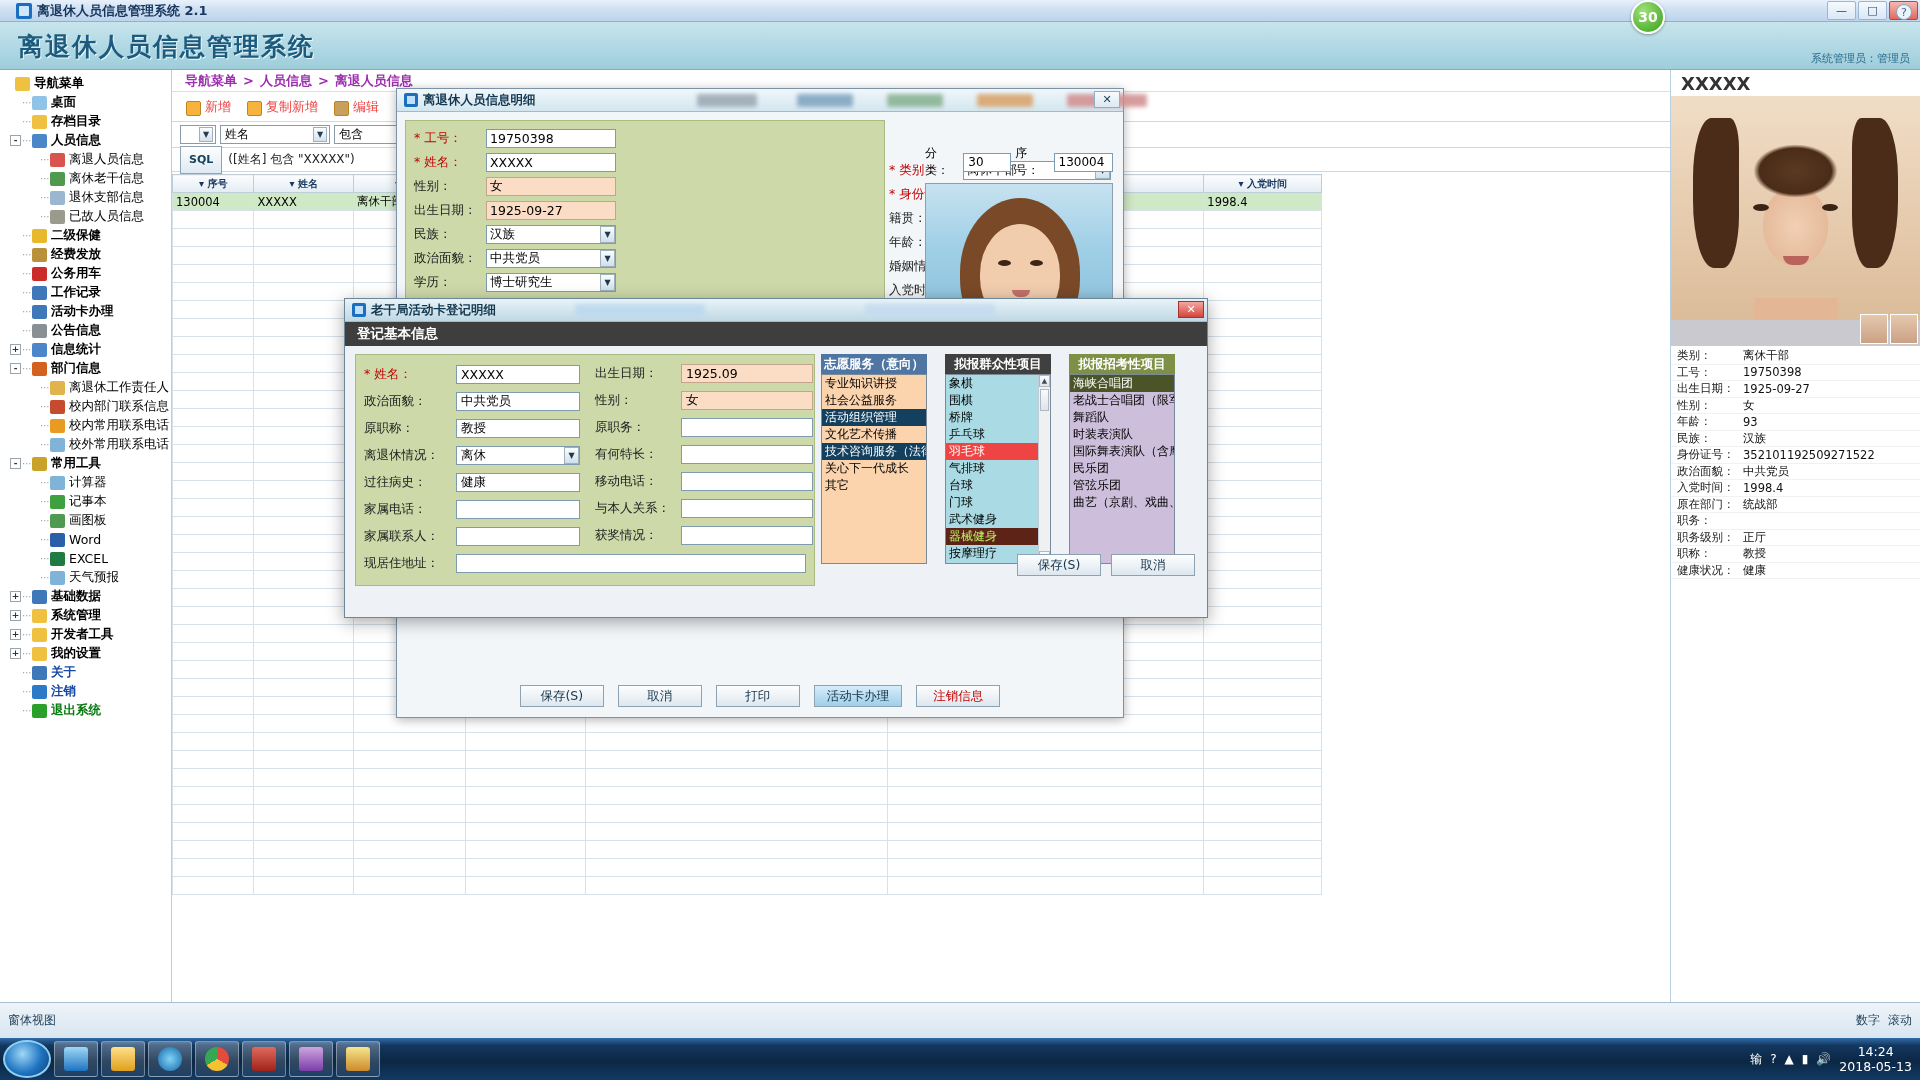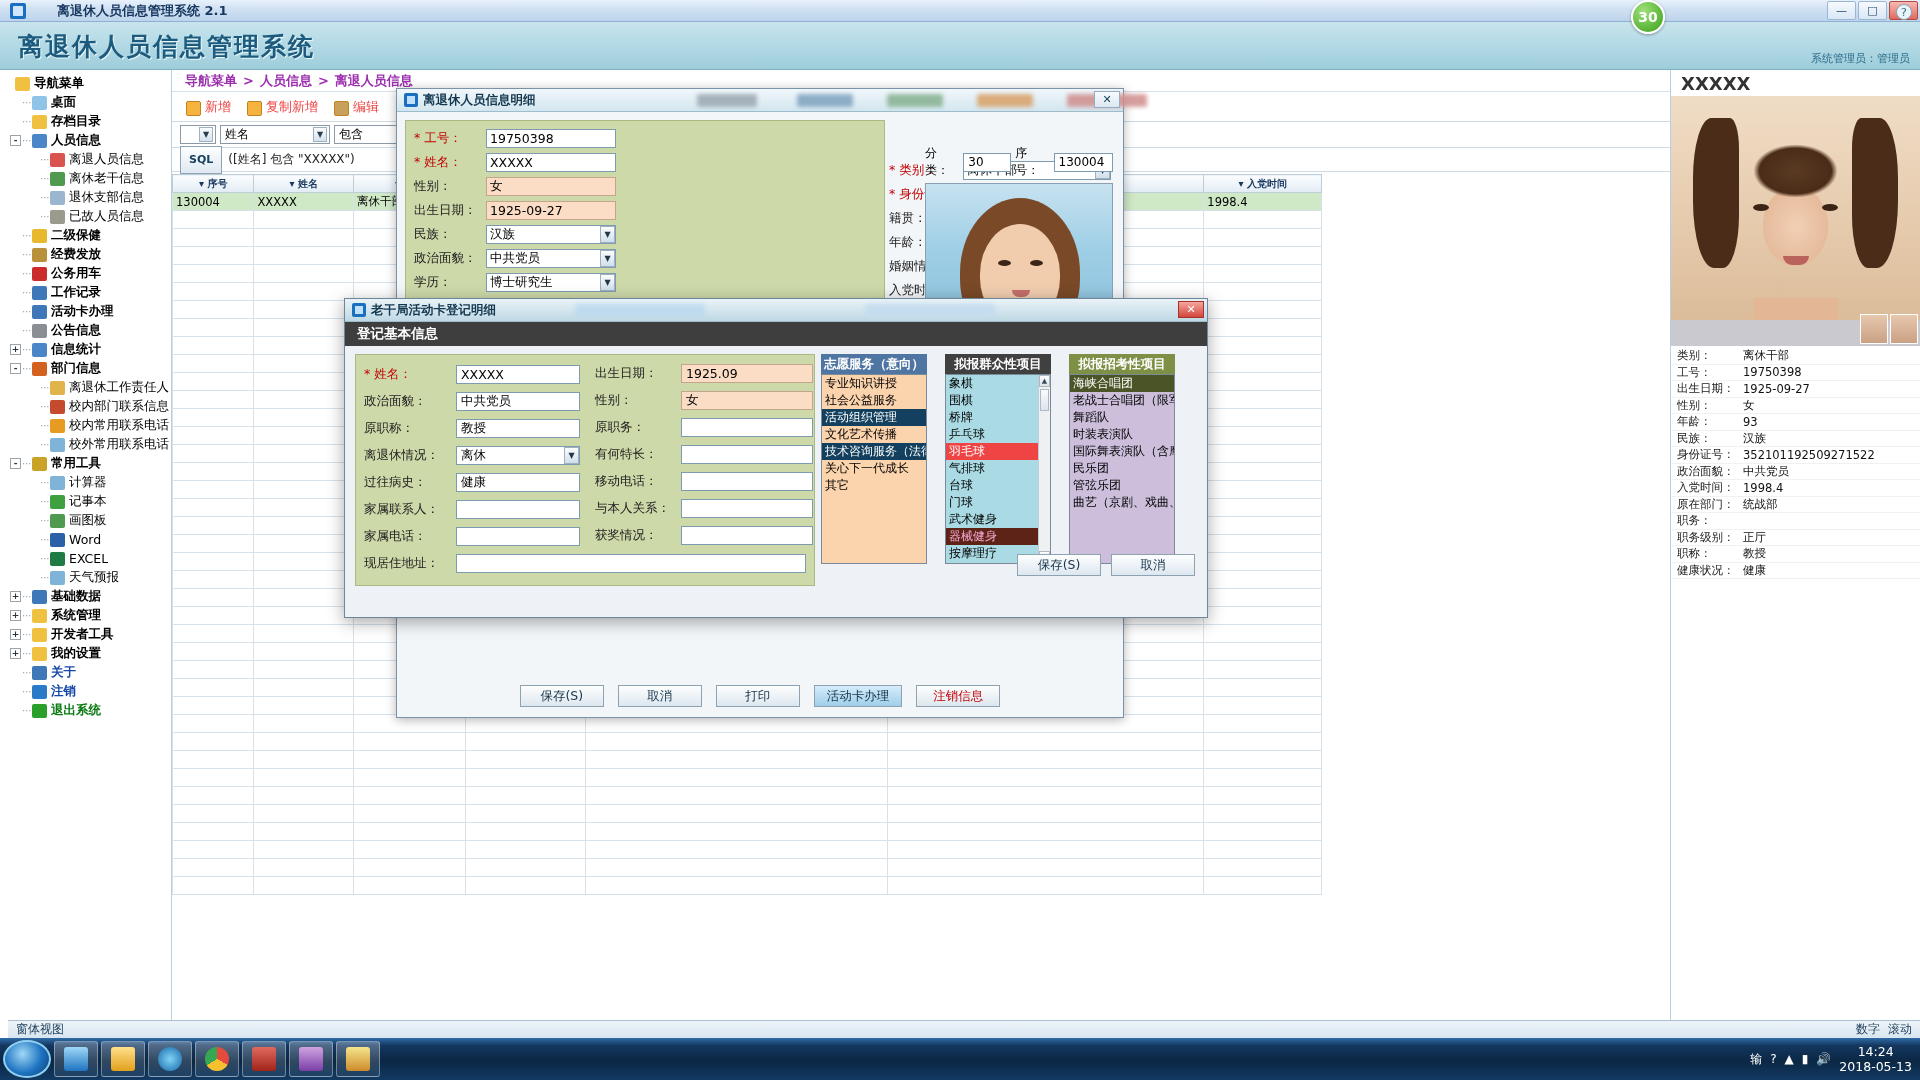--- a/index.html
+++ b/index.html
@@ -7,23 +7,22 @@
   body {
     width:1920px; height:1080px;
     font-family:"DejaVu Sans","Liberation Sans",sans-serif;
     font-size:13px; overflow:hidden; background:#fff;
     position:relative;
   }
   
   #os-window { position:absolute; inset:0; background:#dfe9f5; }
   #titlebar {
     height:22px; background:linear-gradient(180deg,#e8f1fb 0%,#cfe0f2 45%,#bdd4ec 100%);
-    border-bottom:1px solid #8fb0d2; display:flex; align-items:center; padding:0 4px;
+    border-bottom:1px solid #8fb0d2; display:flex; align-items:center; padding:0 10px;
     position:relative;
-    gap:26px;
   }
   #titlebar .tb-icon {
     width:16px;height:16px;margin:0 5px 0 6px;background:#1a6fbf;border-radius:2px;
     position:relative;flex:none;
   }
   #titlebar .tb-icon:after{content:"";position:absolute;left:3px;top:3px;width:10px;height:10px;background:#cfe6fb;border-radius:1px;}
   #titlebar .tb-title { font-size:13px; color:#17375e; font-weight:600; }
   #titlebar .tb-buttons { position:absolute; right:2px; top:1px; display:flex; gap:2px; }
   #titlebar .tb-buttons div{
     width:29px;height:19px;border:1px solid #9ab6d4;border-radius:2px;
@@ -174,21 +173,21 @@
   #contact-band{position:absolute;left:10px;right:10px;top:310px;height:76px;background:#cfc3db;border:1px solid #a99dbd;display:flex;align-items:center;}
   .cb-left{width:44px;font-size:12.5px;text-align:center;line-height:15px;color:#222;}
   .cb-grid{flex:1;display:flex;flex-direction:column;gap:6px;padding-right:8px;}
   .cb-line{display:flex;align-items:center;gap:6px;}
   .cb-line .k{width:62px;font-size:12px;text-align:right;flex:none;}
   .cb-line .v{height:19px;flex:1;border:1px solid #8d9fb0;background:#fff;}
   #detail-buttons{position:absolute;left:0;right:0;bottom:10px;display:flex;justify-content:center;gap:14px;}
   .btn.red{color:#c00000;}
 
   
-  #statusbar{position:absolute;left:8px;right:0;bottom:42px;height:18px;background:linear-gradient(180deg,#eef4f9,#d8e5f0);border-top:1px solid #a9c0d4;display:flex;align-items:center;padding:0 8px;font-size:12px;color:#1d3e58;}
+  #statusbar{position:absolute;left:0;right:0;bottom:42px;height:36px;background:linear-gradient(180deg,#eef4f9,#d8e5f0);border-top:1px solid #a9c0d4;display:flex;align-items:center;padding:0 8px;font-size:12px;color:#1d3e58;}
   #statusbar .right{margin-left:auto;display:flex;gap:8px;}
   #taskbar{position:absolute;left:0;right:0;bottom:0;height:42px;background:linear-gradient(180deg,#2f6ca8 0%,#14375f 18%,#0b2744 55%,#123a63 100%);display:flex;align-items:center;}
   #start{width:48px;height:38px;margin-left:3px;border-radius:50%;
     background:radial-gradient(circle at 40% 35%,#9ed8f7,#1e73c0 55%,#0c3d72);border:2px solid #8fd0f2;flex:none;}
   .tbapp{width:44px;height:36px;margin-left:3px;border:1px solid rgba(255,255,255,.35);border-radius:3px;
     background:linear-gradient(180deg,rgba(255,255,255,.28),rgba(255,255,255,.06));display:flex;align-items:center;justify-content:center;}
   .tbapp .g{width:24px;height:24px;border-radius:3px;}
   #tray{margin-left:auto;display:flex;align-items:center;gap:8px;padding-right:8px;color:#fff;font-size:12px;}
   #clock{text-align:center;line-height:15px;font-size:12.5px;color:#fff;}
 </style>
@@ -1099,25 +1098,25 @@
               <span class="csel" style="width: 124px;">
                 <span>离休</span>
                 <span class="ar">▼</span>
               </span>
             </div>
             <div class="crow">
               <span class="clabel" style="width: 92px;">过往病史：</span>
               <span class="cin" style="width: 124px;">健康</span>
             </div>
             <div class="crow">
+              <span class="clabel" style="width: 92px;">家属电话：</span>
+              <span class="cin" style="width: 124px;"></span>
+            </div>
+            <div class="crow">
               <span class="clabel" style="width: 92px;">家属联系人：</span>
-              <span class="cin" style="width: 124px;"></span>
-            </div>
-            <div class="crow">
-              <span class="clabel" style="width: 92px;">家属电话：</span>
               <span class="cin" style="width: 124px;"></span>
             </div>
             <div class="crow">
               <span class="clabel" style="width: 92px;">现居住地址：</span>
               <span class="cin" style="width: 352px;"></span>
             </div>
           </div>
       </div>
       <div style="position:absolute;left:250px;top:15px;width:220px">
         <div id="card-right">
@@ -1169,21 +1168,21 @@
             <div class="lp-body" style="background: rgb(170, 219, 228);">
               <div class="lp-item">象棋</div>
               <div class="lp-item">围棋</div>
               <div class="lp-item">桥牌</div>
               <div class="lp-item">乒乓球</div>
               <div class="lp-item" style="background: #ef4444; color: rgb(255, 255, 255);">羽毛球</div>
               <div class="lp-item">气排球</div>
               <div class="lp-item">台球</div>
               <div class="lp-item">门球</div>
               <div class="lp-item">武术健身</div>
-              <div class="lp-item" style="background: rgb(92, 35, 22); color: #f9a8d4;">器械健身</div>
+              <div class="lp-item" style="background: rgb(92, 35, 22); color: #bef264;">器械健身</div>
               <div class="lp-item">按摩理疗</div>
               <div class="lp-scroll">
                 <div class="up">▲</div>
                 <div class="th"></div>
                 <div class="dn">▼</div>
               </div>
             </div>
           </div>
           <div class="listpanel" style="left: 724px;">
             <div class="lp-head" style="background: rgb(125, 144, 69);">拟报招考性项目</div>

